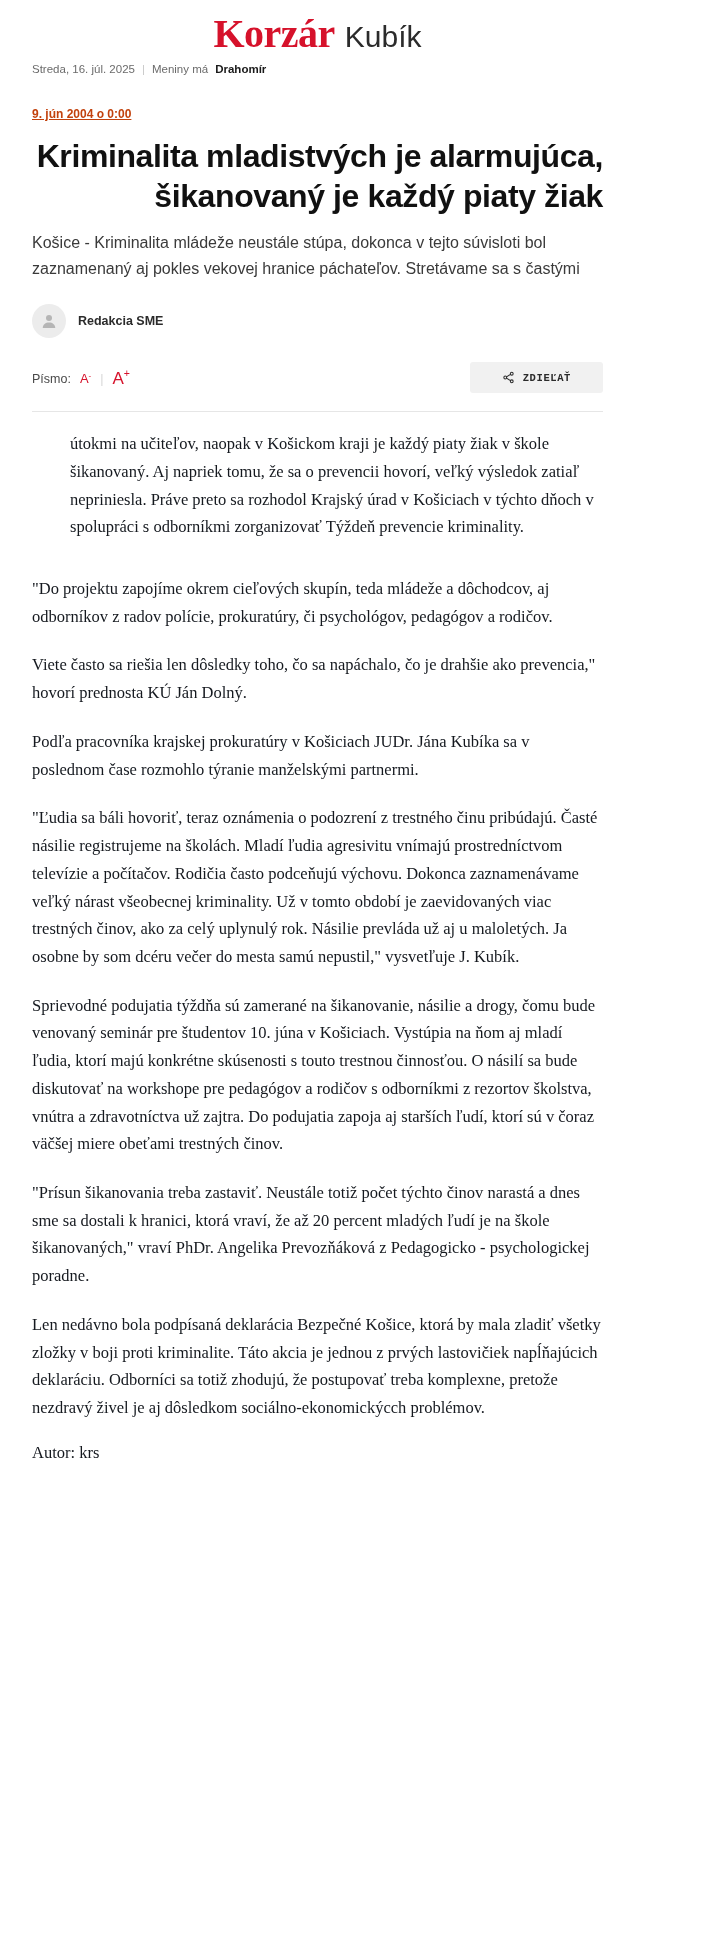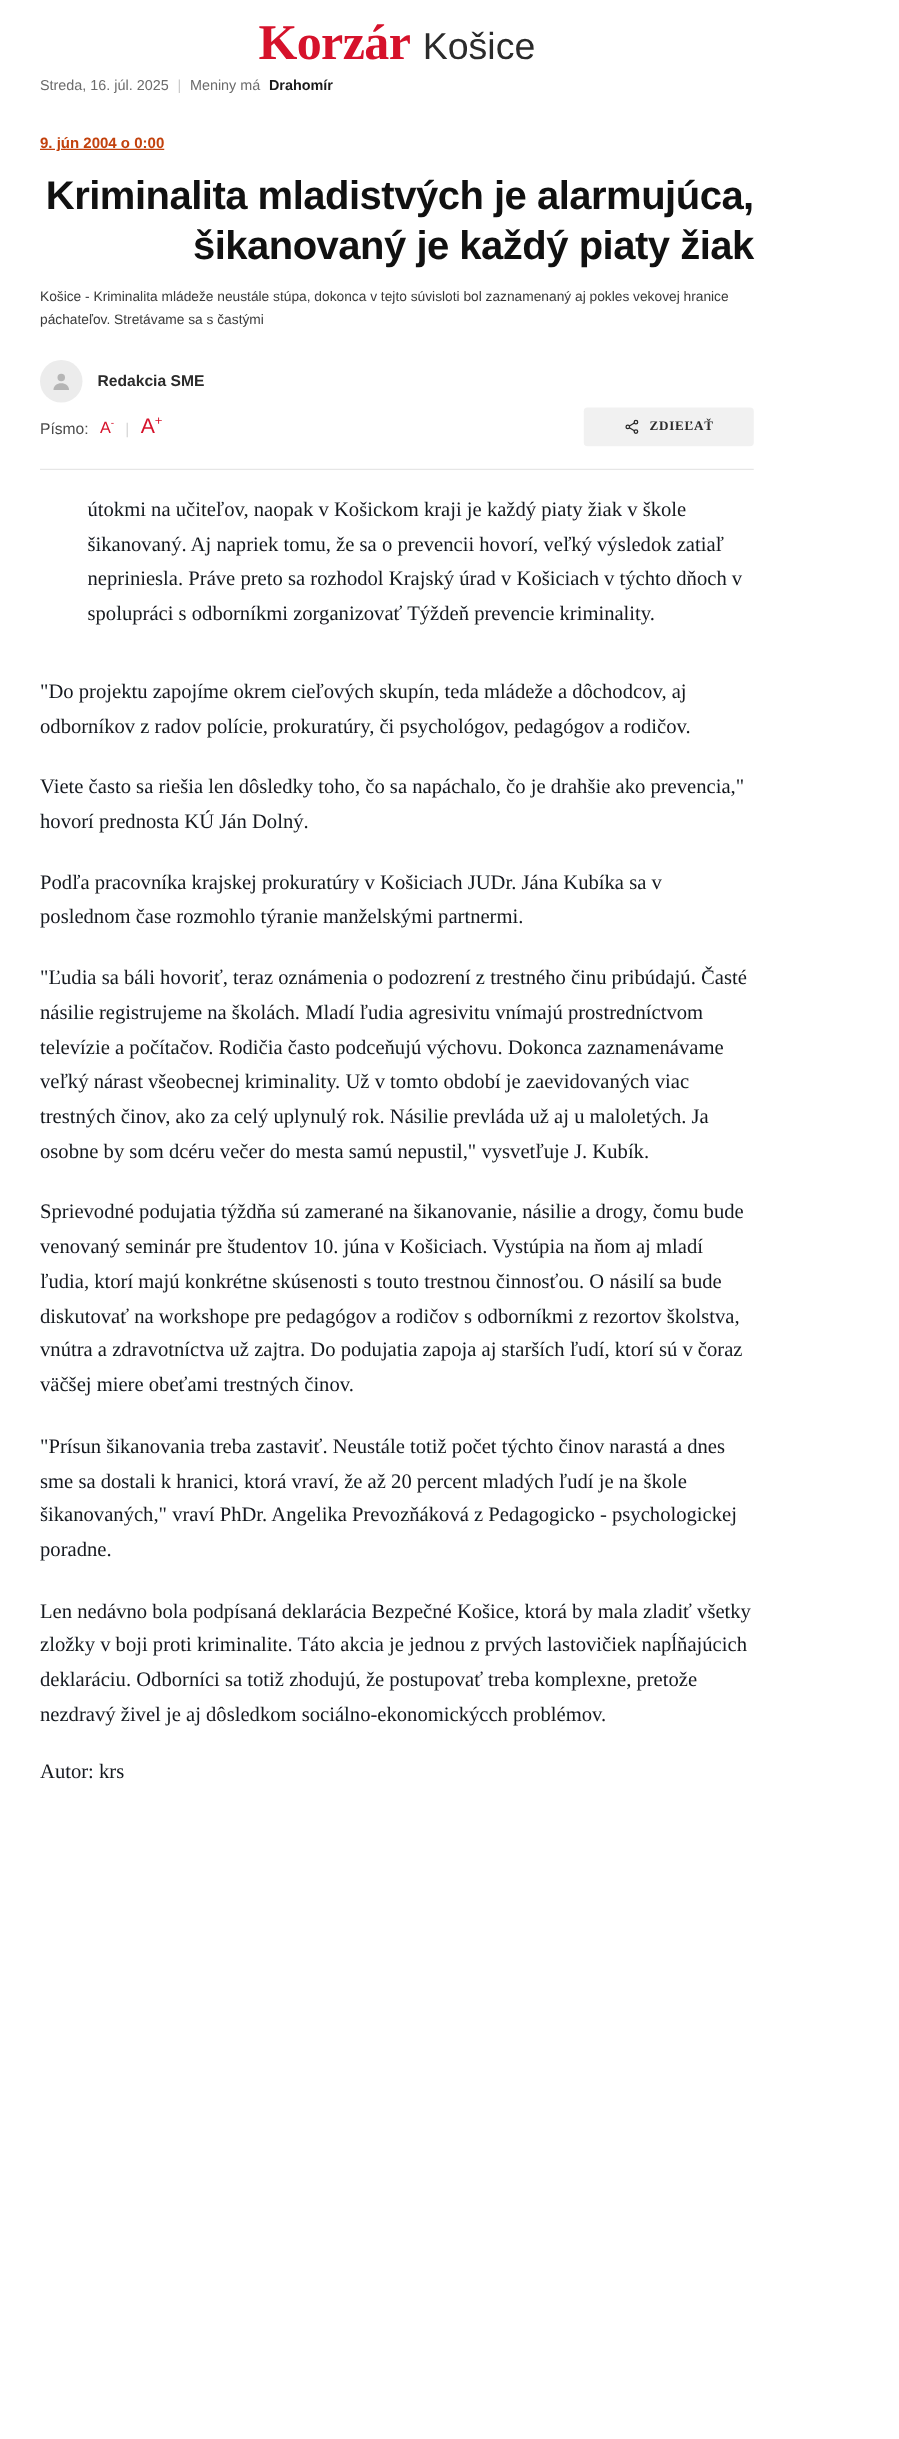--- a/index.html
+++ b/index.html
@@ -73,21 +73,21 @@
     font-family: "Liberation Sans", sans-serif;
     font-size: 32px;
     line-height: 1.24;
     font-weight: bold;
     letter-spacing: -0.4px;
     color: #111111;
     text-align: right;
   }
   .perex {
     margin-top: 14px;
-    font-size: 11px;
+    font-size: 16px;
     line-height: 1.62;
     color: #3a3a3a;
   }
 
   
   .author-row {
     margin-top: 22px;
     display: flex;
     align-items: center;
     gap: 12px;
@@ -104,21 +104,21 @@
   }
   .avatar svg { display: block; }
   .author-name {
     font-size: 12.5px;
     font-weight: bold;
     color: #2b2b2b;
   }
 
   
   .tools-row {
-    margin-top: 4px;
+    margin-top: 24px;
     display: flex;
     align-items: center;
     justify-content: space-between;
   }
   .fontsize-group {
     display: flex;
     align-items: baseline;
     gap: 9px;
     font-size: 12.5px;
     color: #4a4a4a;
@@ -142,21 +142,21 @@
     gap: 8px;
     background: #f1f1f1;
     border: none;
     border-radius: 3px;
     padding: 9px 32px;
     font-size: 10.5px;
     font-weight: bold;
     letter-spacing: 0.6px;
     color: #2b2b2b;
     cursor: pointer;
-    font-family: Liberation Serif, serif;
+    font-family: Liberation Mono, monospace;
   }
   .share-btn svg { display: block; }
 
   hr.rule {
     border: none;
     border-top: 1px solid #e6e6e6;
     margin: 18px 0 0 0;
   }
 
   
@@ -183,21 +183,21 @@
   }
 </style>
 </head>
 <body>
 
 <div class="page">
 
   <div class="masthead">
     <div class="brand-row">
       <span class="brand-korzar">Korzár</span>
-      <span class="brand-city">Košice</span>
+      <span class="brand-city">Kubík</span>
     </div>
     <div class="date-row">
       <span>Streda, 16. júl. 2025</span>
       <span class="date-sep">|</span>
       <span>Meniny má</span>
       <span class="nameday-name">Drahomír</span>
     </div>
   </div>
 
   <div class="pubdate">9. jún 2004 o 0:00</div>

